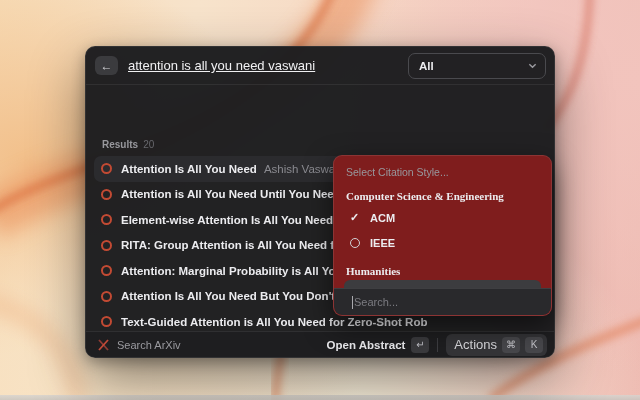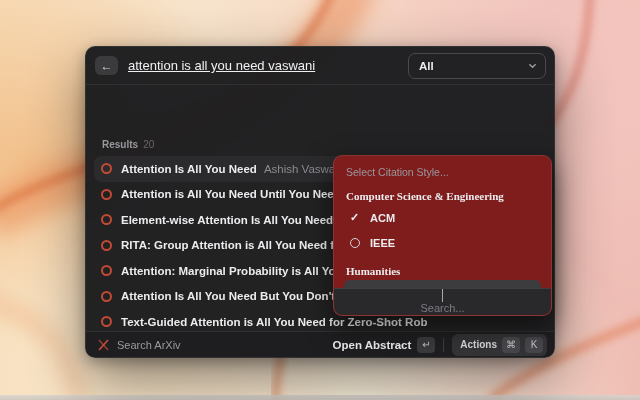--- a/index.html
+++ b/index.html
@@ -64,42 +64,42 @@
   .footer .app-label{color:#9a9a9f;margin-left:8px;}
   .footer .f-spacer{flex:1;}
   .open-abstract{display:flex;align-items:center;gap:6px;cursor:pointer;}
   .open-abstract .label{color:#e9e9ec;font-weight:600;font-size:11.5px;}
   .key{min-width:18px;height:16px;background:#3a3a3d;border-radius:4px;color:#c2c2c8;
     font-size:10px;display:flex;align-items:center;justify-content:center;
     padding:0 3px;box-sizing:border-box;}
   .f-divider{width:1px;height:14px;background:#3d3d41;margin:0 8px;}
   .actions-group{display:flex;align-items:center;gap:5px;background:#343437;
     border-radius:6px;padding:3px 4px 3px 8px;cursor:pointer;}
-  .actions-group .label{color:#d6d6da;font-weight:700;font-size:10px;}
+  .actions-group .label{color:#d6d6da;font-weight:400;font-size:13px;}
   .actions-group .key{background:#47474b;}
   
   .popup{position:absolute;left:247px;top:108px;width:219px;height:161px;
     background:#7f1d1d;border:1px solid rgba(255,255,255,.1);border-radius:9px;
     box-sizing:border-box;box-shadow:0 10px 28px rgba(0,0,0,.55);z-index:10;
     overflow:hidden;}
   .popup-scroll{position:absolute;top:0;left:0;right:0;bottom:27px;overflow:hidden;
     padding:7px 10px 0;box-sizing:border-box;}
   .popup-header{font-size:10.5px;color:#98989d;margin:3px 2px 12px;}
   .section-title{font-size:11px;font-weight:700;color:#ececef;margin:10px 2px 3px;font-family:Liberation Serif, serif;}
   .option{height:25px;display:flex;align-items:center;padding:0 6px;border-radius:6px;
     font-size:11px;color:#ececef;font-weight:600;cursor:pointer;}
   .option.highlighted{background:#3c3c3f;}
   .opt-icon{width:20px;flex:0 0 auto;display:flex;align-items:center;}
   .checkmark{color:#ececef;font-size:11px;}
   .radio{width:10px;height:10px;border:1.5px solid #d2d2d6;border-radius:50%;
     box-sizing:border-box;}
   .popup-search{position:absolute;left:0;right:0;bottom:0;height:27px;
     border-top:1px solid rgba(255,255,255,.1);background:#29292c;
     display:flex;align-items:center;padding:0 18px;box-sizing:border-box;
-    border-radius:0 0 8px 8px;flex-direction:column;}
+    border-radius:0 0 8px 8px;}
   .caret{width:1px;height:13px;background:#a9a9ae;margin-right:1px;}
   .ph{font-size:11px;color:#7b7b81;}
 </style>
 </head>
 <body>
 
 <div class="wallpaper">
   <svg width="640" height="400" viewBox="0 0 640 400">
     <defs>
         <filter id="soft" x="-40%" y="-40%" width="180%" height="180%">

